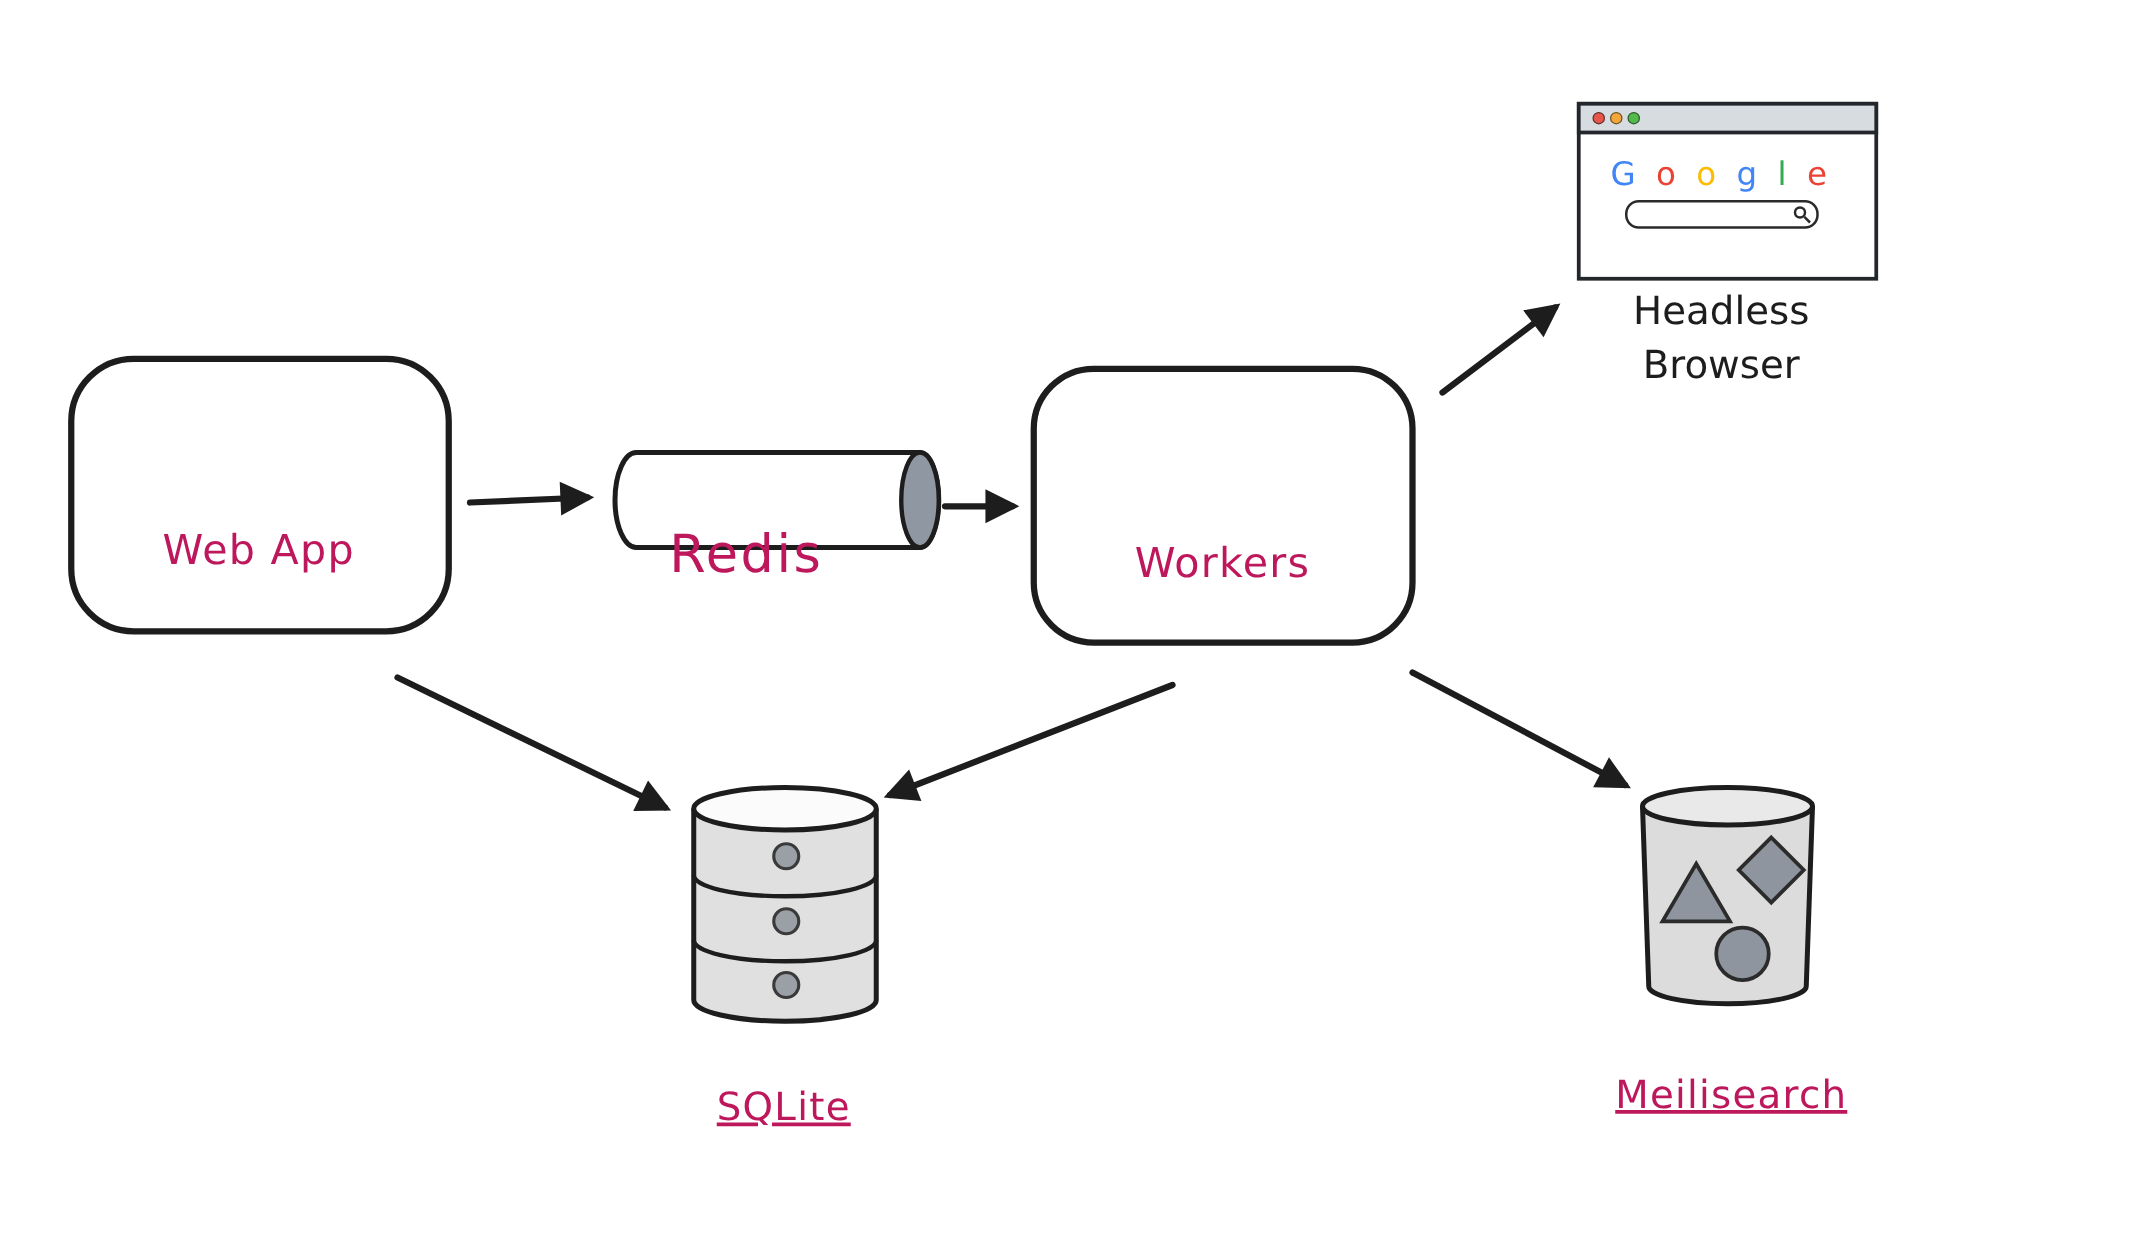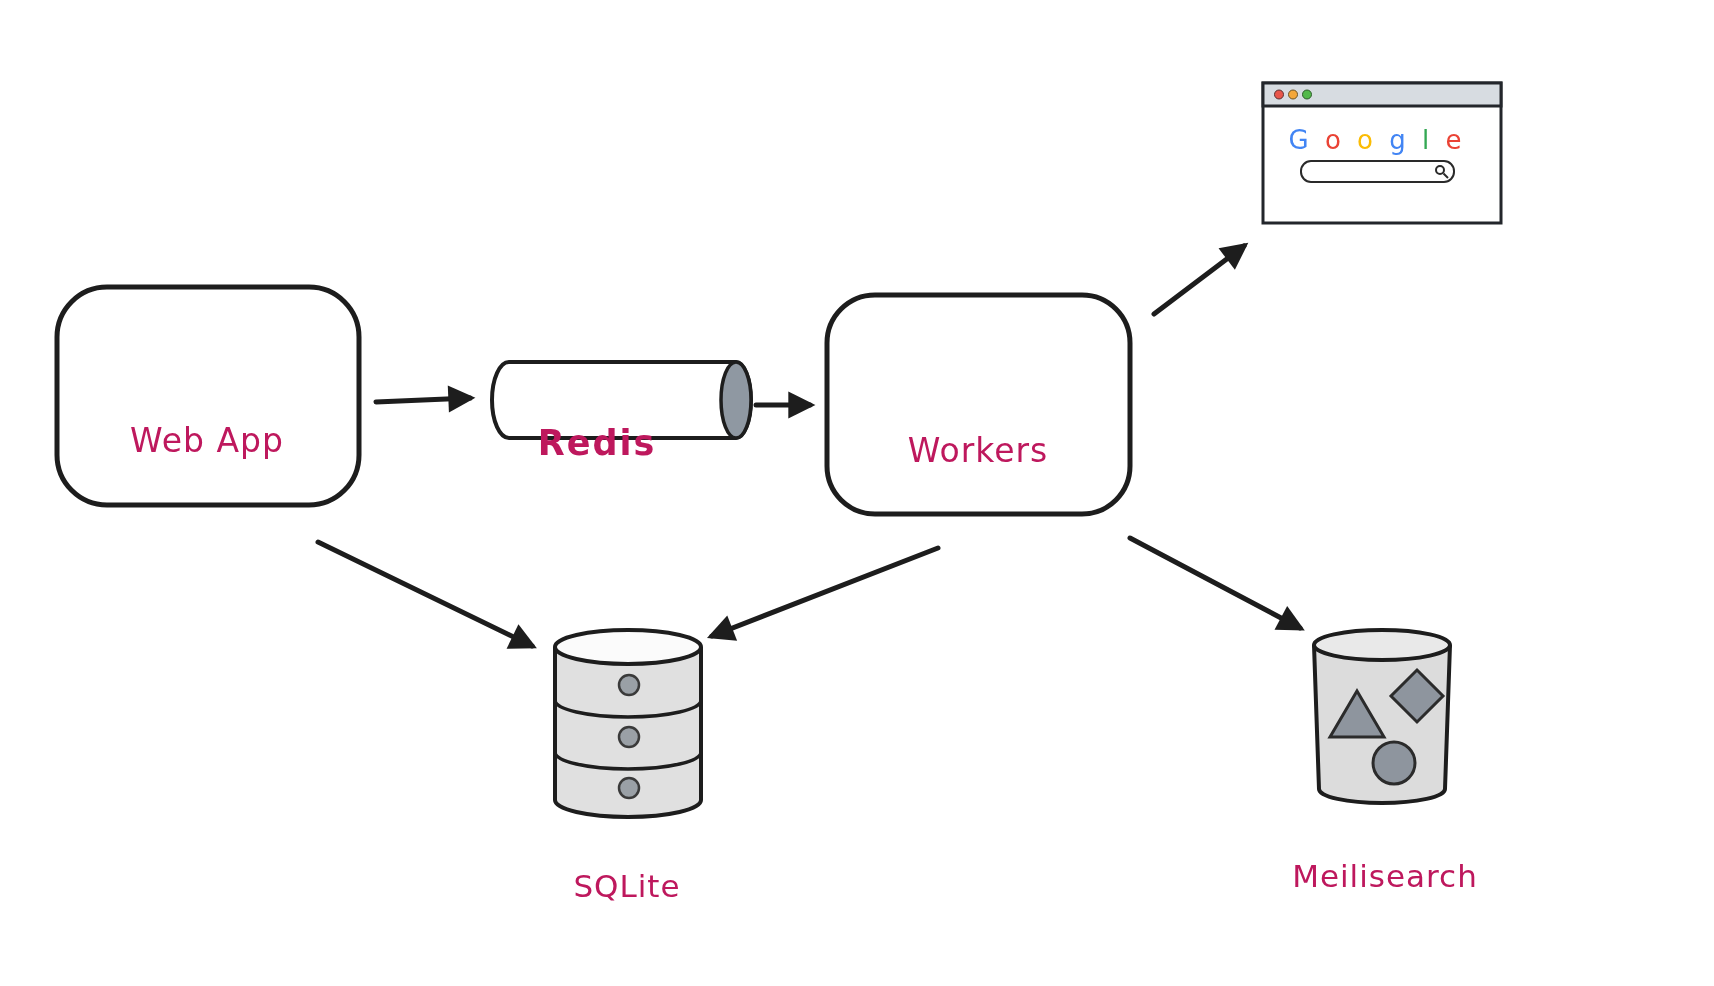--- a/index.html
+++ b/index.html
@@ -5,22 +5,22 @@
   html,body{margin:0;padding:0;background:#ffffff;}
   #canvas{
     position:relative;width:1714px;height:986px;background:#ffffff;overflow:hidden;
     font-family:"DejaVu Sans","Liberation Sans",sans-serif;color:#1d1d1d;
   }
   #canvas > svg{position:absolute;left:0;top:0;}
   .label{
     position:absolute;transform:translate(-50%,-50%);white-space:nowrap;
     font-size:33px;letter-spacing:1px;color:#be185d;margin-top:43px;
   }
-  .label.redis{font-size:35px;font-weight:700;letter-spacing:2px;}
-  .label.small{font-size:31px;}
+  .label.redis{font-size:42px;font-weight:400;letter-spacing:2px;}
+  .label.small{font-size:31px;text-decoration:underline;}
   .two-line{
     position:absolute;transform:translateX(-50%);text-align:center;
     font-size:31px;line-height:43px;color:#1d1d1d;white-space:nowrap;
   }
   .google{
     position:absolute;transform:translate(-50%,-50%);white-space:nowrap;
     font-size:26px;font-weight:400;letter-spacing:4px;
   }
   .google span{display:inline-block;}
 </style>
@@ -81,20 +81,24 @@
       <circle cx="1394" cy="763" r="21" fill="#8e959e" stroke="#2b2b2b" stroke-width="3"></circle>
     </g>
   </svg>
 
   <div class="label" style="left:207px;top:397px;">Web App</div>
 
   <div class="label redis" style="left:597px;top:400px;">Redis</div>
 
   <div class="label" style="left:978px;top:407px;text-align:right;">Workers</div>
 
+  <div class="two-line" style="left:1377px;top:228px;">
+    <div>Headless</div>
+    <div>Browser</div>
+  </div>
 
   <div class="label small" style="left:627px;top:843px;">SQLite</div>
 
   <div class="label small" style="left:1385px;top:833px;">Meilisearch</div>
 
   <div class="google" style="left:1377px;top:140px;">
     <span style="color: rgb(66, 133, 244);">G</span>
     <span style="color: rgb(234, 67, 53);">o</span>
     <span style="color: rgb(251, 188, 5);">o</span>
     <span style="color: rgb(66, 133, 244);">g</span>

